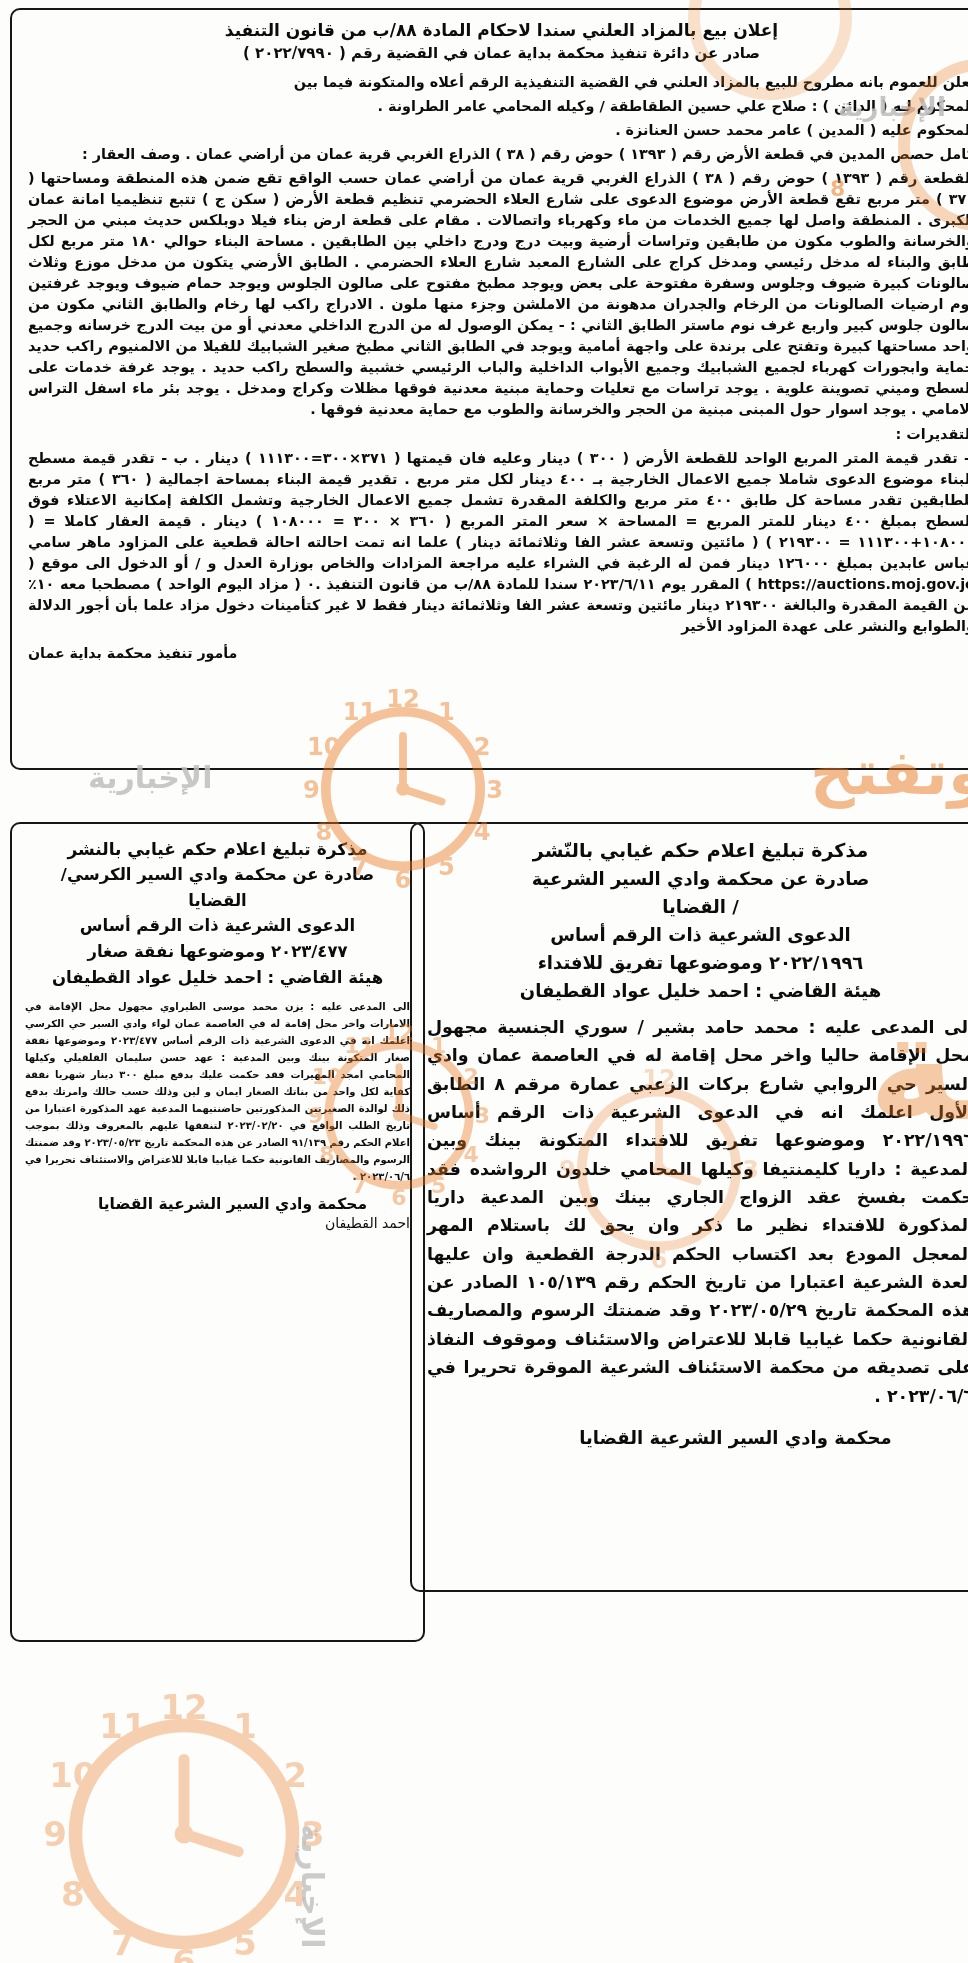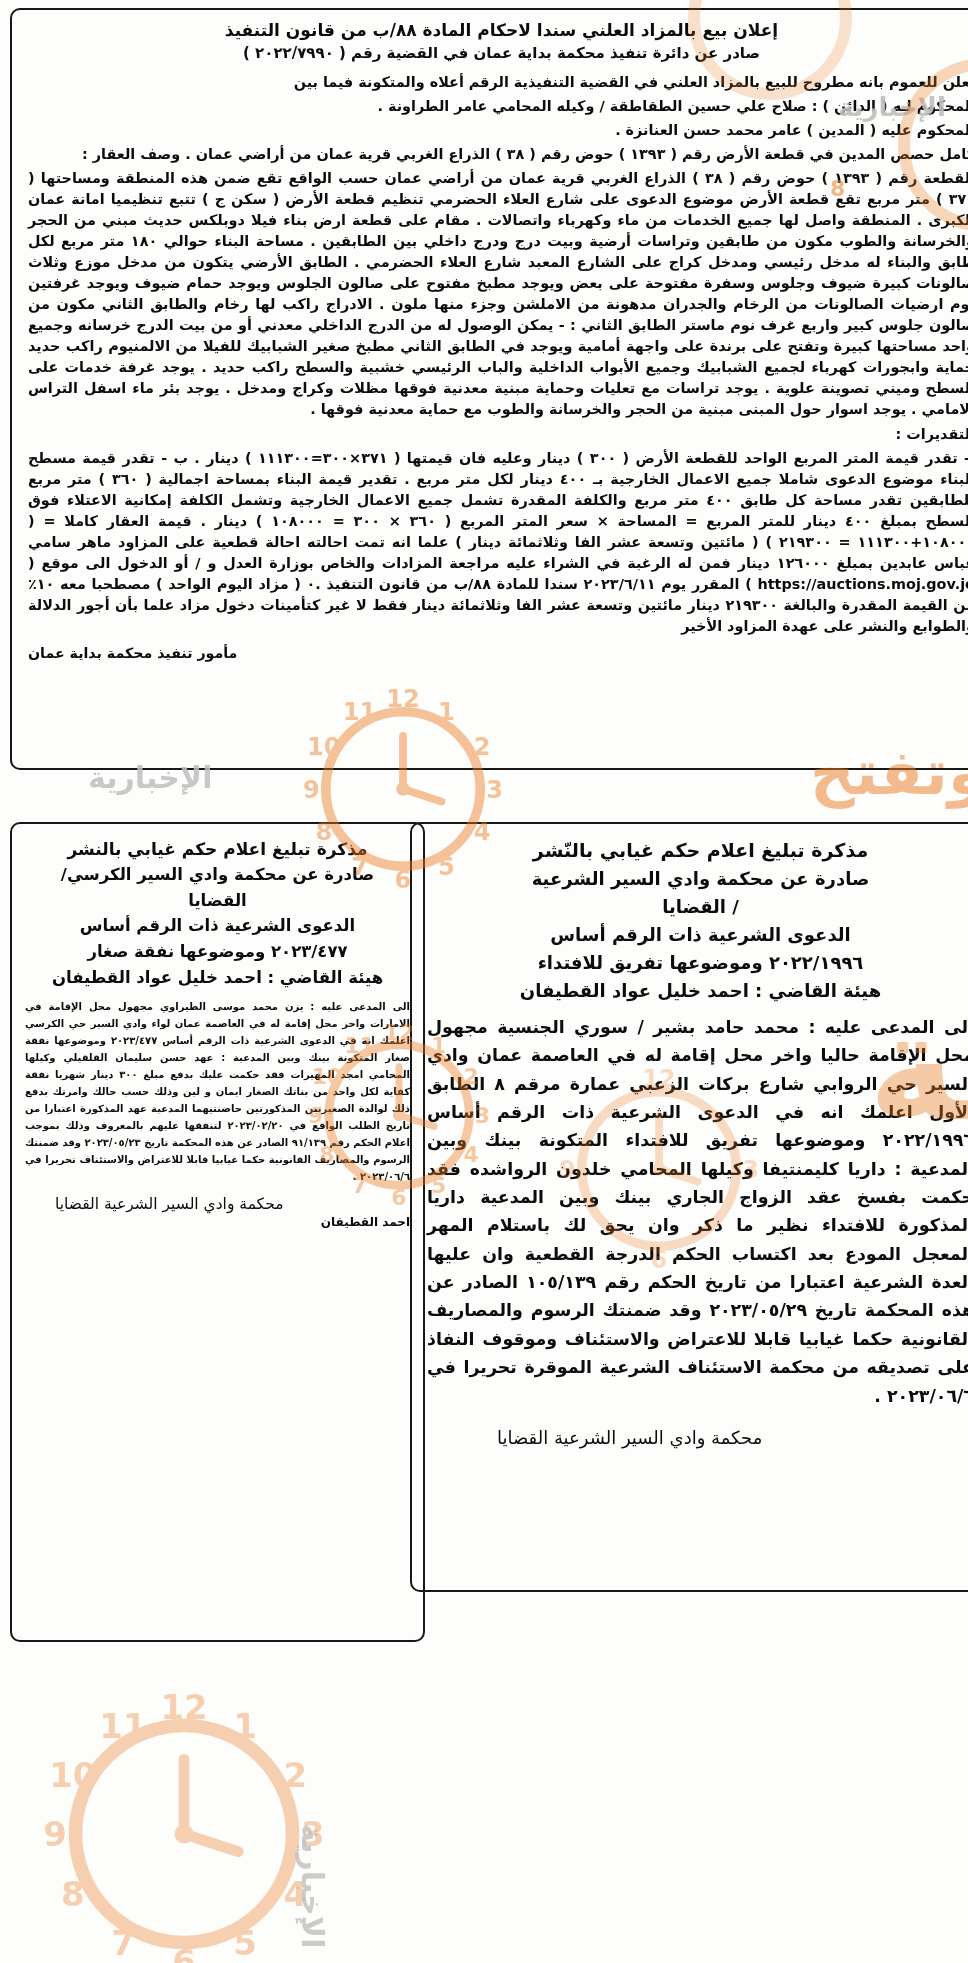--- a/index.html
+++ b/index.html
@@ -36,23 +36,23 @@
   .s-head { font-weight:bold; text-align:center; line-height:1.55; white-space:pre-line; }
   .sharia-left  .s-title{ font-size:17px; }
   .sharia-left  .s-head { font-size:16.5px; }
   .sharia-right .s-title{ font-size:19px; }
   .sharia-right .s-head { font-size:18px; }
 
   .s-body{ font-weight:bold; text-align:justify; margin-top:8px; }
   .sharia-left  .s-body{ font-size:10px; line-height:1.7; }
   .sharia-right .s-body{ font-size:17.4px; line-height:1.63; }
 
-  .s-sign { font-weight:normal; text-align:left; }
+  .s-sign { font-weight:bold; text-align:center; }
   .sharia-left  .s-sign  { font-size:15.5px; padding-left:30px; }
-  .sharia-left  .s-sign2 { font-size:12px; font-weight:bold; text-align:right; padding-left:70px; margin-top:2px; }
+  .sharia-left  .s-sign2 { font-size:14px; font-weight:normal; text-align:right; padding-left:70px; margin-top:2px; }
   .sharia-right .s-sign  { font-size:18px; padding-left:70px; }
 
   
   .wm{ position:absolute; inset:0; pointer-events:none; z-index:9; color:#ea7a22; }
   .wm > *{ position:absolute; }
   .wm-clock .ring{ fill:none; stroke:currentColor; stroke-width:10; }
   .wm-clock .hand{ stroke:currentColor; stroke-width:8; stroke-linecap:round; }
   .wm-clock .dot { fill:currentColor; }
   .wm-clock .nums text{
     fill:currentColor; font-size:25px; font-weight:bold;

